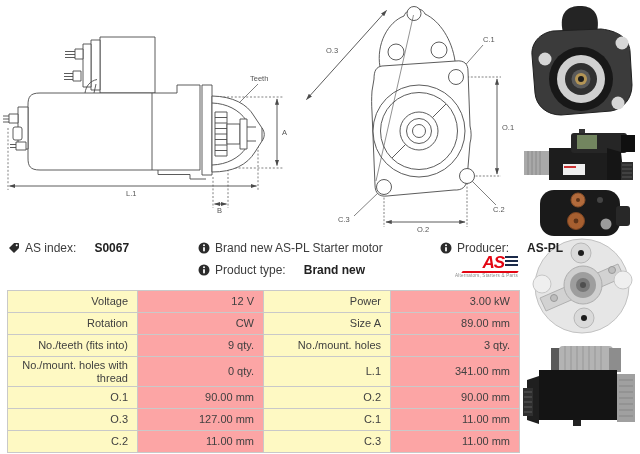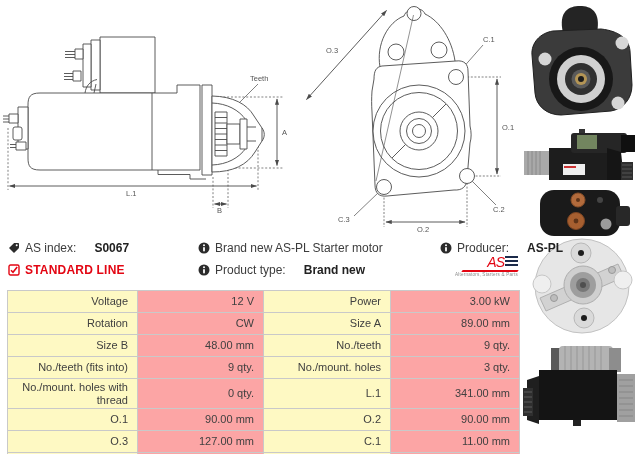--- a/index.html
+++ b/index.html
@@ -6,21 +6,21 @@
   #page{position:relative;width:640px;height:454px;background:#fff;overflow:hidden;
         font-family:"Liberation Sans",sans-serif;color:#3c3c3c;}
   .abs{position:absolute;}
   
   .info-item{position:absolute;display:flex;align-items:center;font-size:12px;color:#3c3c3c;white-space:nowrap;}
   .info-item svg{margin-right:5px;flex:0 0 auto;}
   .info-item b{margin-left:18px;color:#222;}
   .red-line{color:#e30613;font-weight:bold;letter-spacing:.2px;}
   
   .logo{position:absolute;width:70px;text-align:right;line-height:1;}
-  .logo .as-txt{font-size:14px;font-weight:normal;font-style:italic;color:#e30613;letter-spacing:-1px;position:relative;display:inline-block;}
+  .logo .as-txt{font-size:17px;font-weight:bold;font-style:italic;color:#e30613;letter-spacing:-1px;position:relative;display:inline-block;}
   .logo .bars{display:inline-block;vertical-align:top;margin-left:1px;margin-top:2px;}
   .logo .bars div{width:13px;height:2.4px;background:#1b2a4a;margin-bottom:1.6px;}
   .logo .swoosh{height:2px;background:#e30613;margin:0 0 1px 14px;transform:skewX(-35deg);}
   .logo .sub{font-size:4.6px;color:#8a8a8a;letter-spacing:.2px;}
   
   table.spec{position:absolute;left:7px;top:290px;width:512px;border-collapse:collapse;table-layout:fixed;
              font-size:11px;color:#404040;}
   table.spec td{border:1px solid #c9c9c9;text-align:right;padding:2px 9px;height:17px;line-height:12.5px;}
   table.spec td.lab{background:#fef9c3;}
   table.spec td.val{background:#fca5a5;}
@@ -211,27 +211,20 @@
 
   <div class="info-item" style="left:8px;top:241px">
     <svg width="12" height="12" viewBox="0 0 12 12">
       <path d="M1,6 L5.6,1.4 C5.9,1.1 6.3,1 6.7,1 L10,1 C10.6,1 11,1.4 11,2 L11,5.3 C11,5.7 10.9,6.1 10.6,6.4 L6,11 Z" fill="#2b2b2b"></path>
       <circle cx="8.7" cy="3.3" r="1" fill="#fff"></circle>
     </svg>
     <span>AS index:</span>
     <b>S0067</b>
   </div>
 
-  <div class="info-item" style="left:8px;top:263px">
-    <svg width="12" height="12" viewBox="0 0 12 12">
-      <rect x="1" y="1" width="10" height="10" rx="1.5" fill="none" stroke="#e30613" stroke-width="1.4"></rect>
-      <path d="M3,6.2 L5,8.2 L9.2,3" fill="none" stroke="#e30613" stroke-width="1.6"></path>
-    </svg>
-    <span class="red-line">STANDARD LINE</span>
-  </div>
 
   <div class="info-item" style="left:198px;top:241px">
     <svg width="12" height="12" viewBox="0 0 12 12">
       <circle cx="6" cy="6" r="5.5" fill="#2b2b2b"></circle>
       <circle cx="6" cy="3.2" r="1" fill="#fff"></circle>
       <rect x="5.1" y="5" width="1.8" height="4.4" rx="0.9" fill="#fff"></rect>
     </svg>
     <span>Brand new AS-PL Starter motor</span>
   </div>
 
@@ -277,26 +270,20 @@
         <td class="lab">Power</td>
         <td class="val">3.00 kW</td>
       </tr>
       <tr>
         <td class="lab">Rotation</td>
         <td class="val">CW</td>
         <td class="lab">Size A</td>
         <td class="val">89.00 mm</td>
       </tr>
       <tr>
-        <td class="lab">Size B</td>
-        <td class="val">48.00 mm</td>
-        <td class="lab">No./teeth</td>
-        <td class="val">9 qty.</td>
-      </tr>
-      <tr>
         <td class="lab">No./teeth (fits into)</td>
         <td class="val">9 qty.</td>
         <td class="lab">No./mount. holes</td>
         <td class="val">3 qty.</td>
       </tr>
       <tr>
         <td class="lab">No./mount. holes with thread</td>
         <td class="val">0 qty.</td>
         <td class="lab">L.1</td>
         <td class="val">341.00 mm</td>

